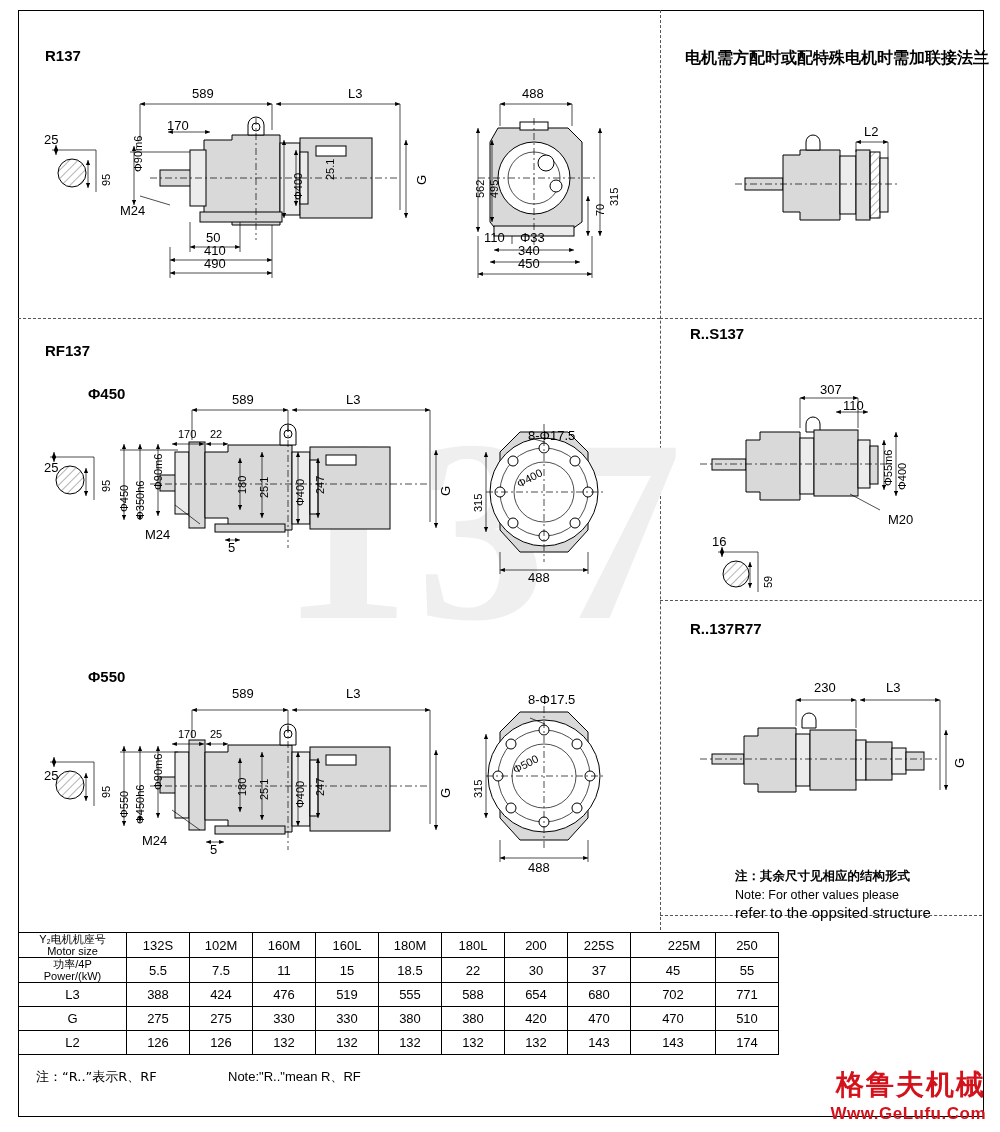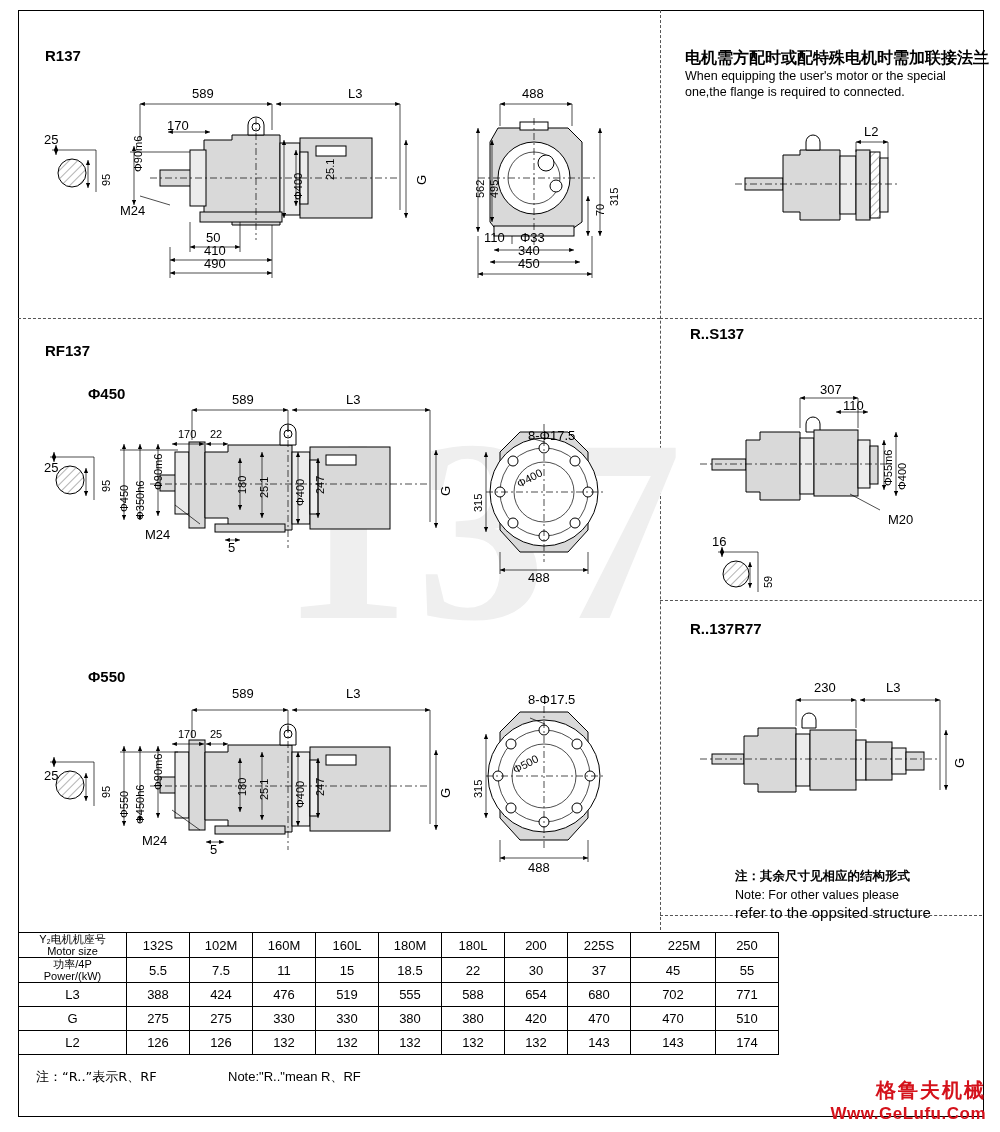--- a/index.html
+++ b/index.html
@@ -27,21 +27,21 @@
   .fillgrey{fill:#d9d9d9;stroke:#000;stroke-width:1;}
   .fillgrey2{fill:#ececec;stroke:#000;stroke-width:1;}
   .fillwhite{fill:#fff;stroke:#000;stroke-width:1;}
   .hatch{fill:url(#hx);stroke:#000;stroke-width:1;}
 
   table.dims{position:absolute;left:18px;top:932px;border-collapse:collapse;}
   table.dims td{border:1px solid #000;height:23px;text-align:center;font-size:13px;padding:0;}
   table.dims td.h{font-size:11px;line-height:12px;}
   .note{position:absolute;font-size:13px;z-index:5;}
   .brand{position:absolute;right:14px;bottom:8px;text-align:right;z-index:6;}
-  .brand .c{color:#d4121b;font-size:20px;font-weight:bold;font-family:"DejaVu Sans",sans-serif;letter-spacing:2px;}
+  .brand .c{color:#d4121b;font-size:28px;font-weight:bold;font-family:"DejaVu Sans",sans-serif;letter-spacing:2px;}
   .brand .u{color:#d4121b;font-size:17px;font-weight:bold;letter-spacing:.5px;}
 </style>
 </head>
 <body>
 
 <div class="sheet">
 
   <div class="frame"></div>
   <div class="vline"></div>
   <div class="hline1"></div>
@@ -338,21 +338,20 @@
   <div class="lbl vtxt small" style="left:474px;top:198px;">562</div>
   <div class="lbl vtxt small" style="left:488px;top:198px;">495</div>
   <div class="lbl vtxt small" style="left:608px;top:206px;">315</div>
   <div class="lbl vtxt small" style="left:594px;top:216px;">70</div>
   <div class="lbl" style="left:484px;top:230px;">110</div>
   <div class="lbl" style="left:520px;top:230px;">Φ33</div>
   <div class="lbl" style="left:518px;top:243px;">340</div>
   <div class="lbl" style="left:518px;top:256px;">450</div>
 
   <div class="lbl cn" style="left:685px;top:48px;font-size:16px;font-weight:bold;">电机需方配时或配特殊电机时需加联接法兰</div>
-  <div class="lbl" style="left:685px;top:68px;width:270px;white-space:normal;font-size:12.5px;line-height:16px;">When equipping the user's motor or the special one,the flange is required to connected.</div>
   <div class="lbl" style="left:864px;top:124px;">L2</div>
 
   <div class="ttl" style="left:45px;top:342px;">RF137</div>
   <div class="ttl" style="left:88px;top:385px;">Φ450</div>
   <div class="lbl" style="left:232px;top:392px;">589</div>
   <div class="lbl" style="left:346px;top:392px;">L3</div>
   <div class="lbl small" style="left:178px;top:428px;">170</div>
   <div class="lbl small" style="left:210px;top:428px;">22</div>
   <div class="lbl" style="left:44px;top:460px;">25</div>
   <div class="lbl vtxt small" style="left:100px;top:492px;">95</div>

